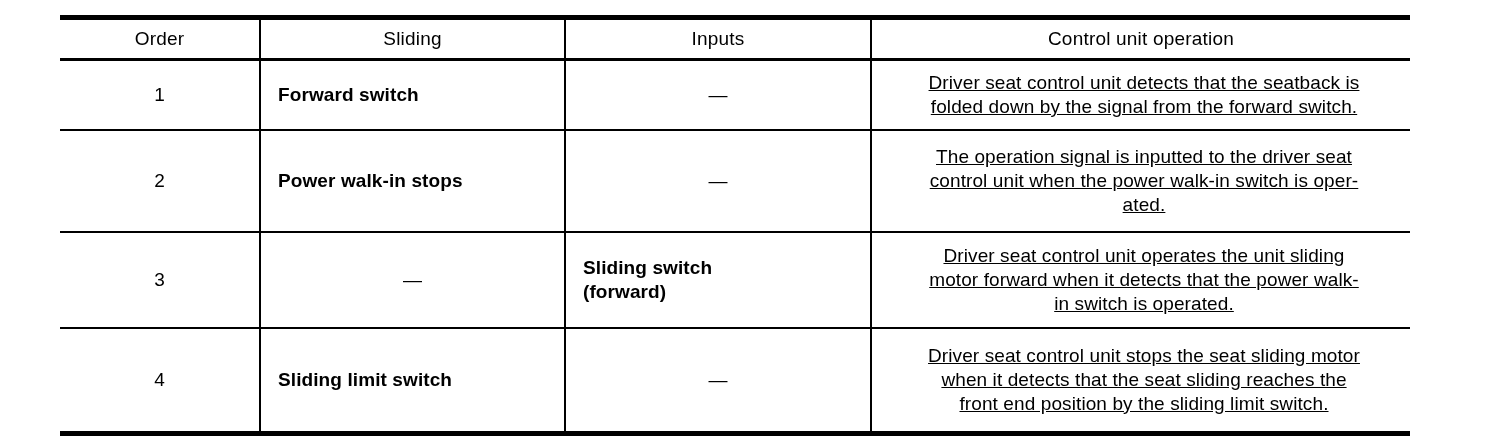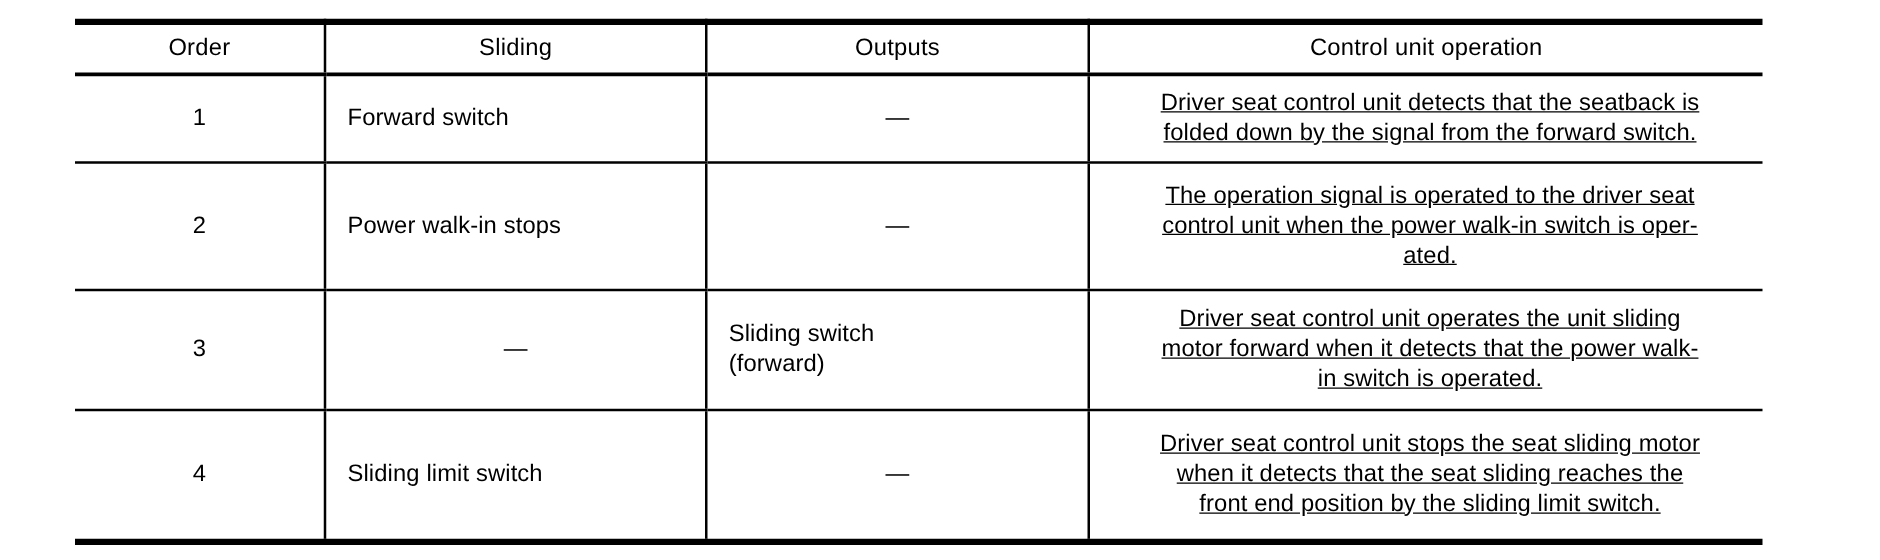--- a/index.html
+++ b/index.html
@@ -57,55 +57,55 @@
   }
   .spec-table tbody td {
     border-bottom: 2px solid #000;
   }
   .spec-table tbody tr.r1 { height: 70px; }
   .spec-table tbody tr.r2 { height: 102px; }
   .spec-table tbody tr.r3 { height: 96px; }
   .spec-table tbody tr.r4 { height: 106px; }
 
   .spec-table td.center { text-align: center; padding-left: 4px; padding-right: 4px; }
-  .spec-table td.lefty  { text-align: left; padding-left: 17px; padding-right: 6px; }
+  .spec-table td.lefty  { text-align: left; padding-left: 17px; padding-right: 6px; font-weight: bold; }
   .spec-table td.cond   { text-align: center; padding-left: 12px; padding-right: 6px; text-decoration: underline; }
 </style>
 </head>
 <body>
 
 <div class="page">
   <table class="spec-table">
     <colgroup>
       <col class="c-order">
       <col class="c-inputs">
       <col class="c-outputs">
       <col class="c-cond">
     </colgroup>
     <thead>
       <tr>
         <th>Order</th>
         <th>Sliding</th>
-        <th>Outputs</th>
+        <th>Inputs</th>
         <th>Control unit operation</th>
       </tr>
     </thead>
     <tbody>
       <tr class="r1">
         <td class="center">1</td>
         <td class="lefty">Forward switch</td>
         <td class="center">—</td>
         <td class="cond">Driver seat control unit detects that the seatback is
 folded down by the signal from the forward switch.</td>
       </tr>
       <tr class="r2">
         <td class="center">2</td>
         <td class="lefty">Power walk-in stops</td>
         <td class="center">—</td>
-        <td class="cond">The operation signal is operated to the driver seat
+        <td class="cond">The operation signal is inputted to the driver seat
 control unit when the power walk-in switch is oper-
 ated.</td>
       </tr>
       <tr class="r3">
         <td class="center">3</td>
         <td class="center">—</td>
         <td class="lefty">Sliding switch
 (forward)</td>
         <td class="cond">Driver seat control unit operates the unit sliding
 motor forward when it detects that the power walk-

